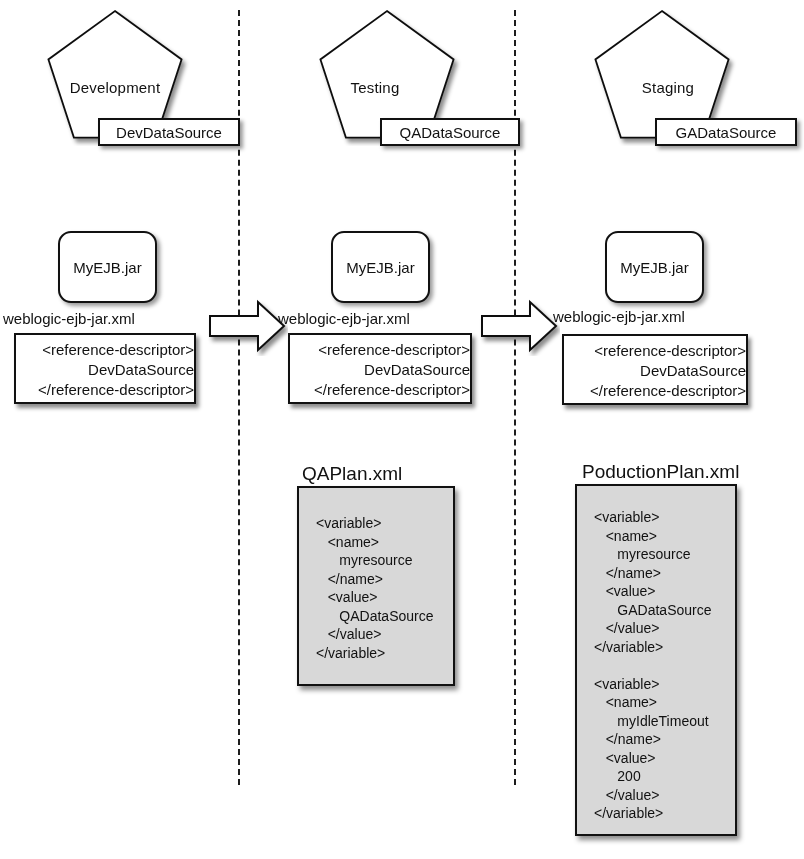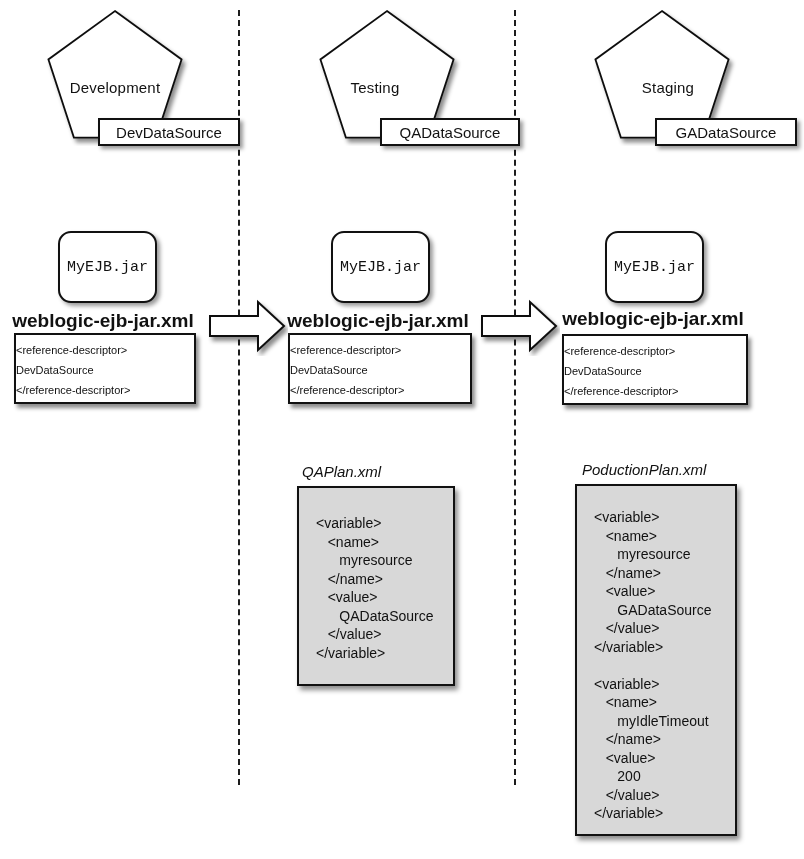--- a/index.html
+++ b/index.html
@@ -21,32 +21,31 @@
     box-shadow:3px 3px 4px rgba(0,0,0,0.40);
     display:flex; align-items:center; justify-content:center;
     font-size:15px;
   }
   .jar-box {
     position:absolute; width:95px; height:68px; background:#fff;
     border:2px solid #111; border-radius:13px;
     box-shadow:3px 3px 4px rgba(0,0,0,0.40);
     display:flex; align-items:center; justify-content:center;
     font-size:15px;
-    font-family:Liberation Mono, monospace;
   }
   .file-label {
-    position:absolute; width:200px; text-align:center; font-size:19px;font-weight:bold;
+    position:absolute; width:200px; font-size:15px;
   }
   .ref-box {
     position:absolute; background:#fff; border:2.5px solid #111;
     box-shadow:3px 4px 4px rgba(0,0,0,0.45);
-    text-align:left; font-size:11px; line-height:20px;
+    text-align:right; font-size:15px; line-height:20px;
     white-space:pre; padding-top:5px;
   }
-  .plan-label { position:absolute; font-size:15px;font-style:italic; }
+  .plan-label { position:absolute; font-size:19px; }
   .plan-box {
     position:absolute; background:#d8d8d8; border:2px solid #111;
     box-shadow:3px 4px 5px rgba(0,0,0,0.45);
     font-size:14px; line-height:18.5px; white-space:pre;
     box-sizing:border-box; padding-left:17px;
   }
   .arrow { position:absolute; }
   svg { display:block; }
 </style>
 </head>

